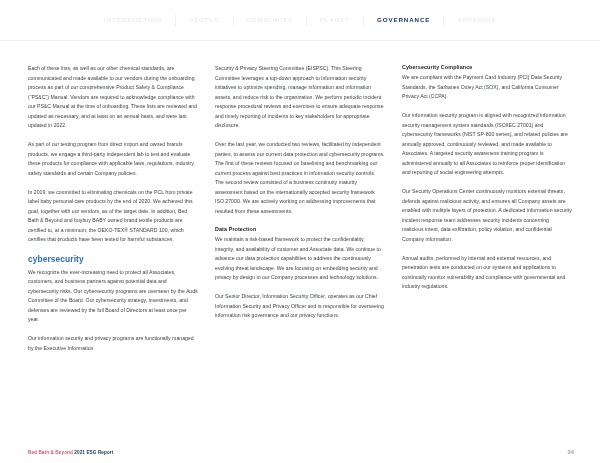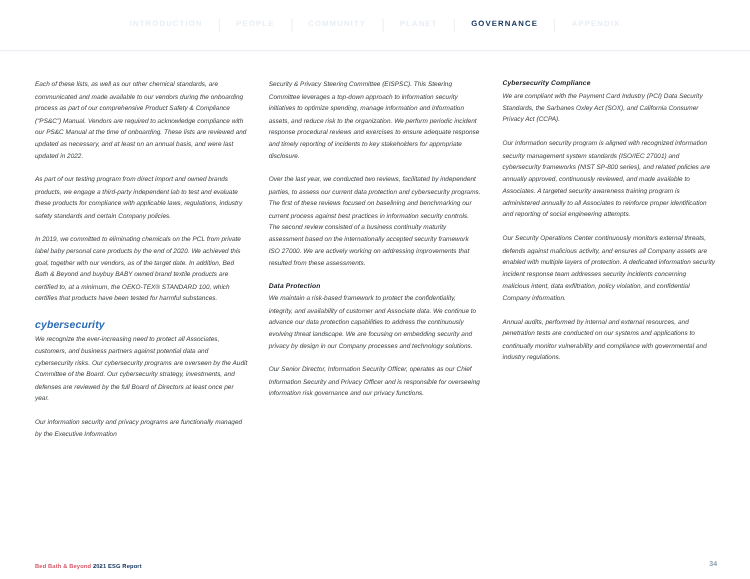--- a/index.html
+++ b/index.html
@@ -61,21 +61,20 @@
   }
 
   
   .content {
     position: absolute;
     top: 64px;
     left: 28px;
     width: 546px;
     display: flex;
     gap: 17px;
-    font-style: italic;
   }
 
   .col {
     width: 170px;
   }
 
   p.body {
     font-size: 5.15px;
     line-height: 9.55px;
     color: #3c4043;

